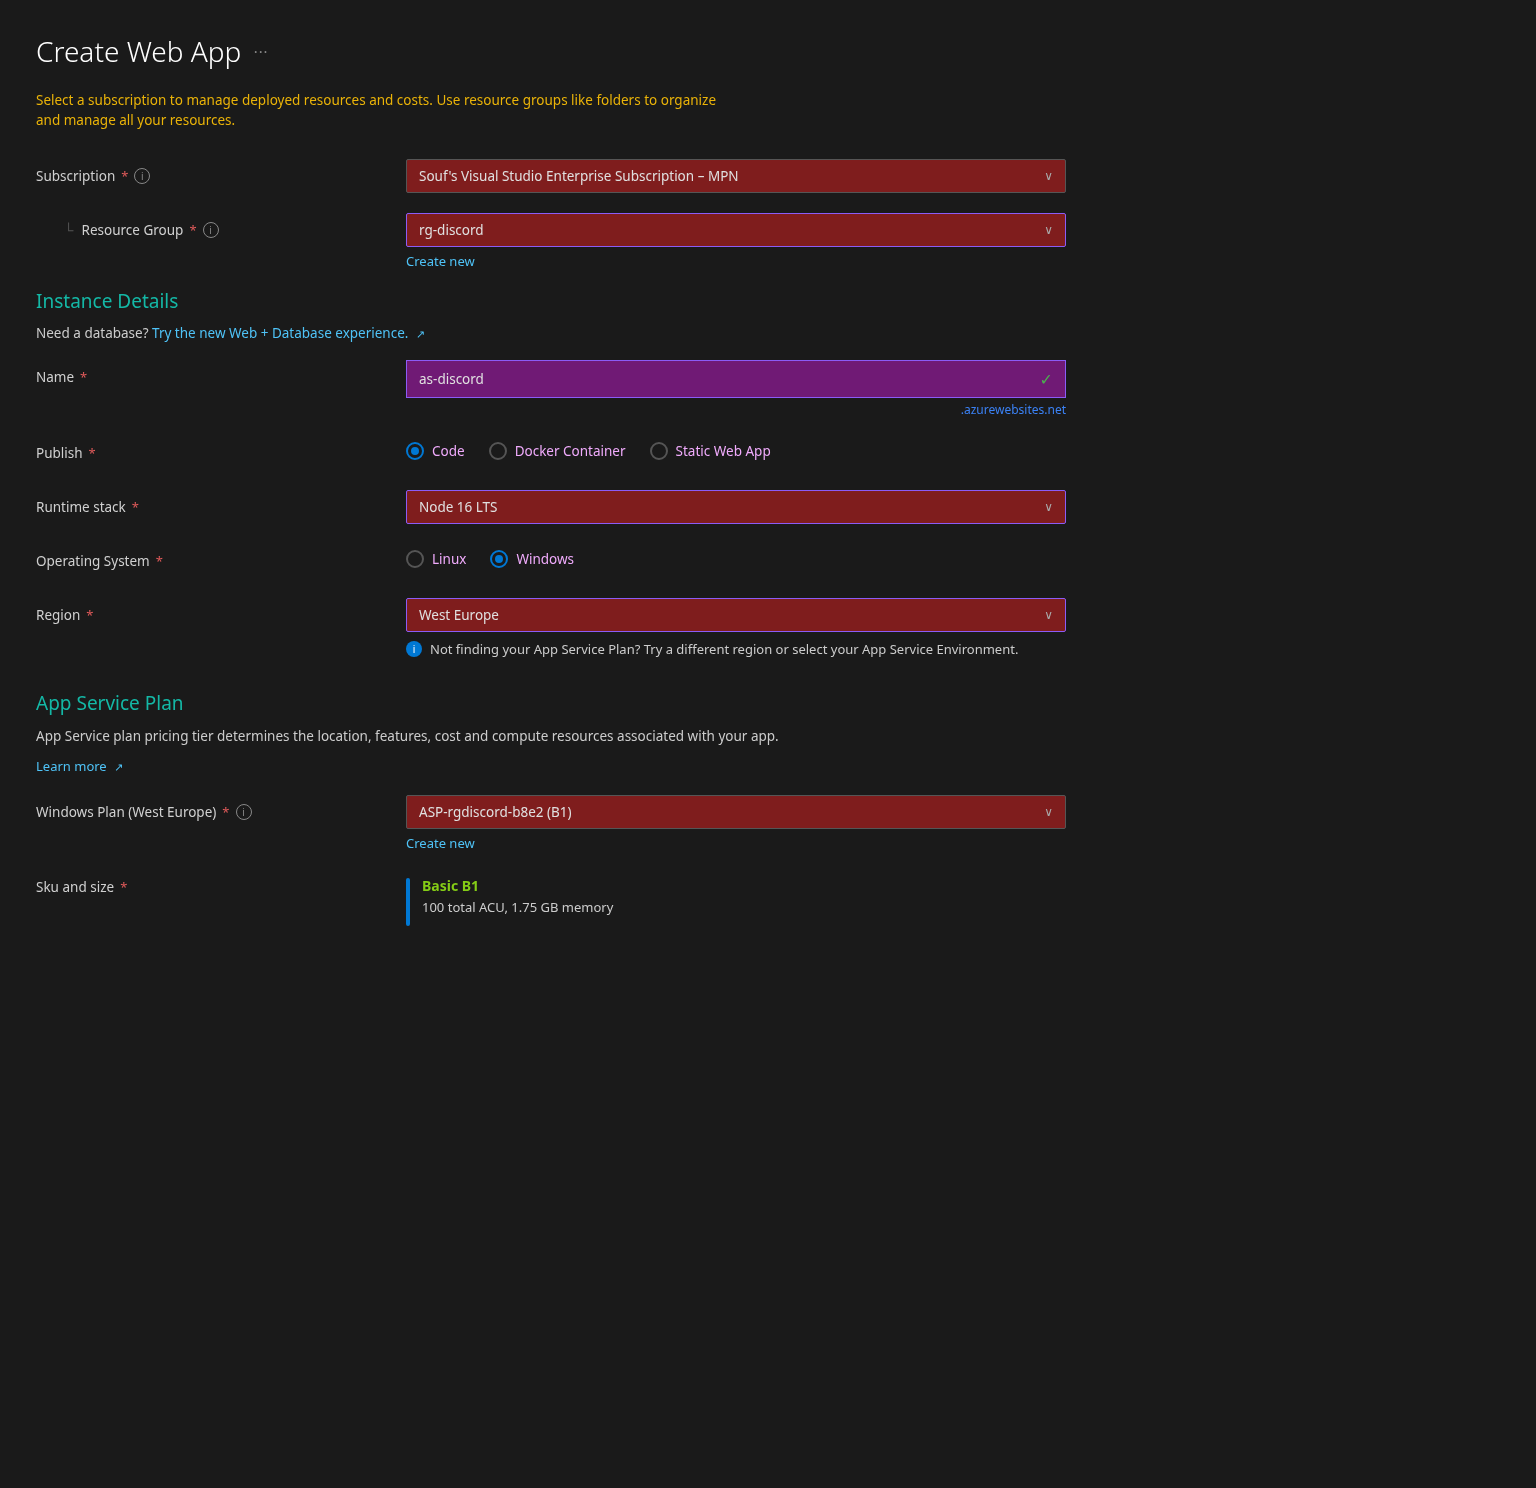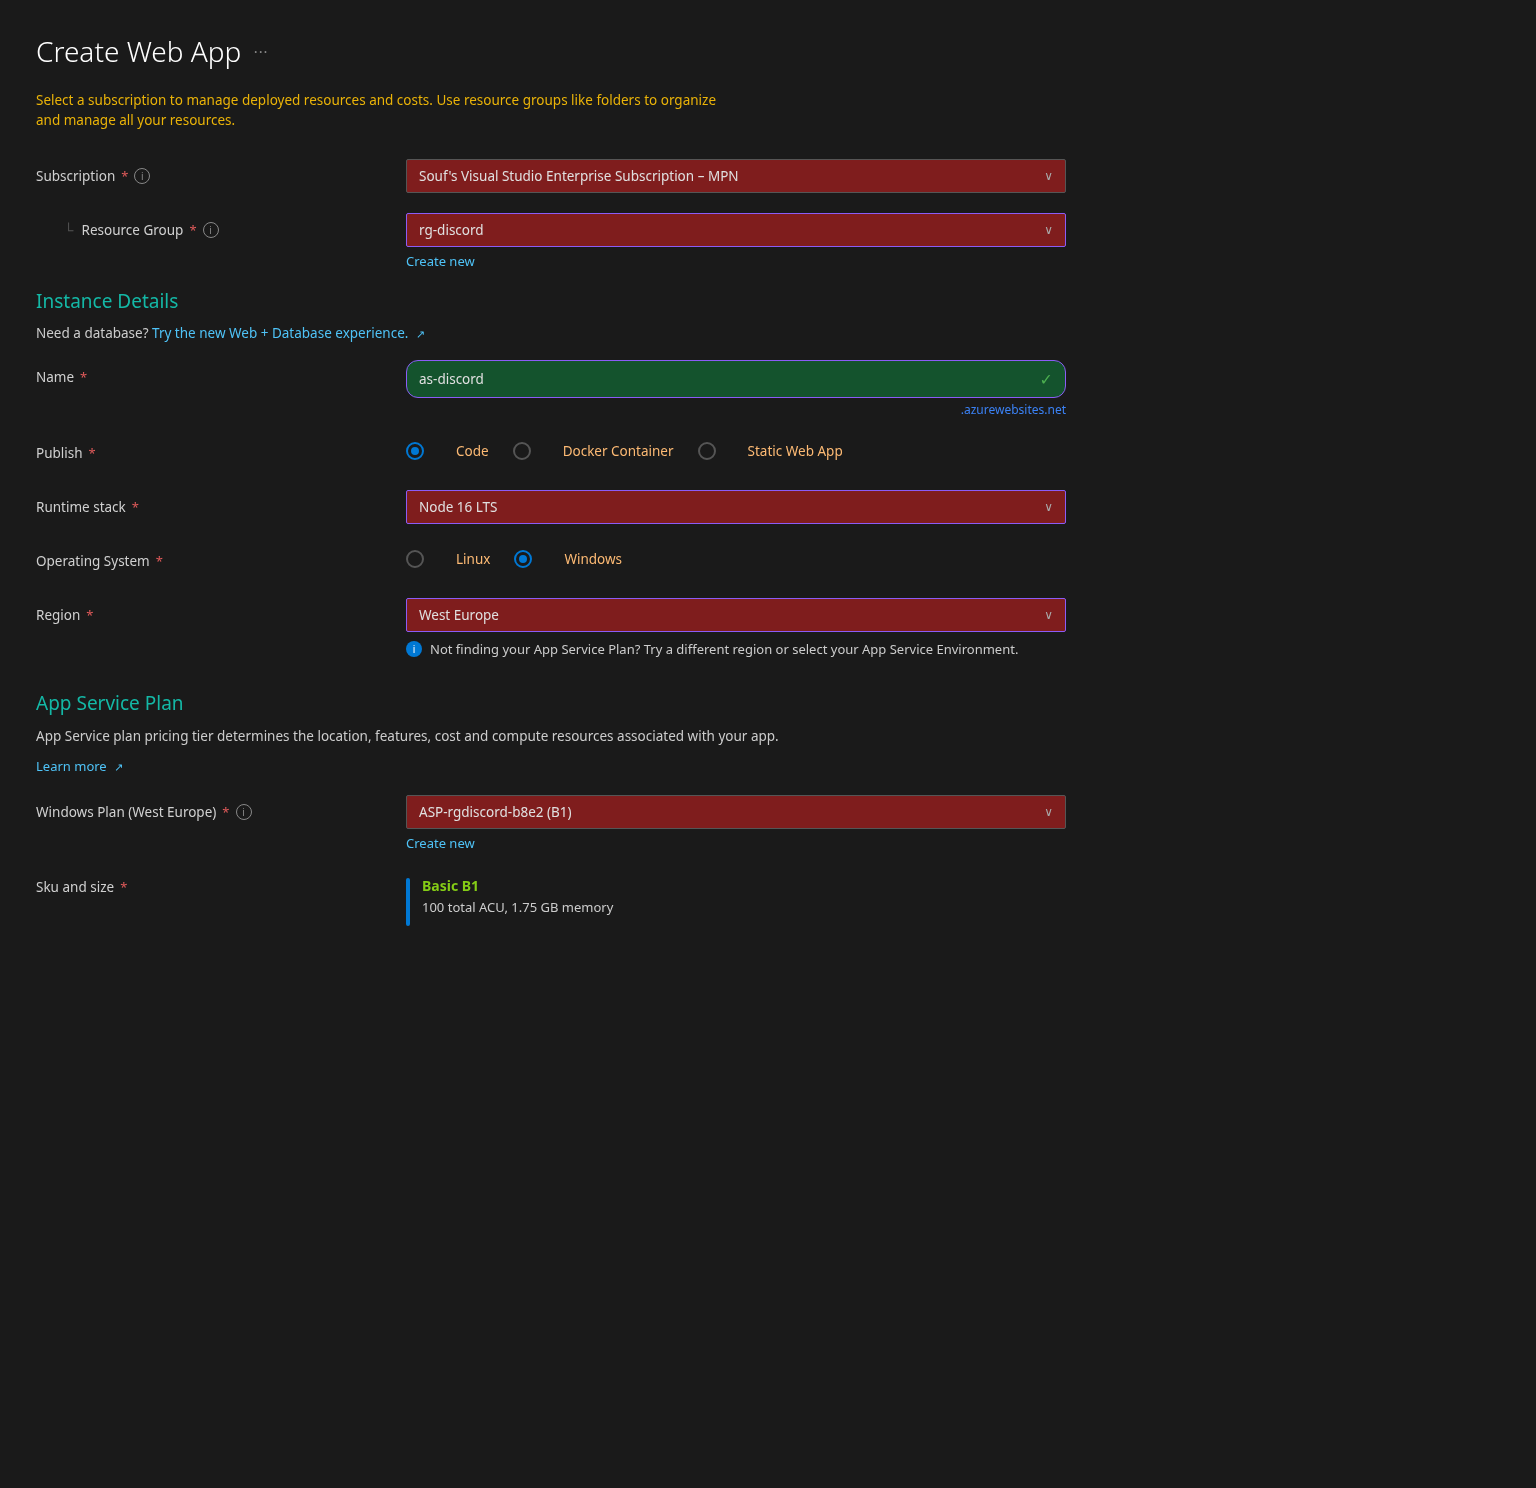--- a/index.html
+++ b/index.html
@@ -111,26 +111,26 @@
       border-color: #8b5cf6;
     }
 
     .dropdown-chevron {
       color: #aaa;
       font-size: 12px;
     }
 
     .input-field {
       width: 100%;
-      background: #14532d;
+      background: #701a75;
       border: 1px solid #8b5cf6;
       color: #e0e0e0;
       padding: 7px 12px;
       font-size: 13.5px;
-      border-radius: 12px;
+      border-radius: 0;
       display: flex;
       align-items: center;
       justify-content: space-between;
     }
 
     .input-check {
       color: #4caf50;
       font-size: 16px;
     }
 
@@ -181,23 +181,22 @@
 
     .radio-circle.selected::after {
       content: '';
       width: 8px;
       height: 8px;
       border-radius: 50%;
       background: #0078d4;
     }
 
     .radio-label {
-      color: #fdba74;
-      font-size: 13.5px;
-      margin-left: 24px;
+      color: #f0abfc;
+      font-size: 13.5px;
     }
 
     .info-message {
       display: flex;
       align-items: flex-start;
       gap: 8px;
       margin-top: 8px;
       color: #cccccc;
       font-size: 13px;
       line-height: 1.4;

